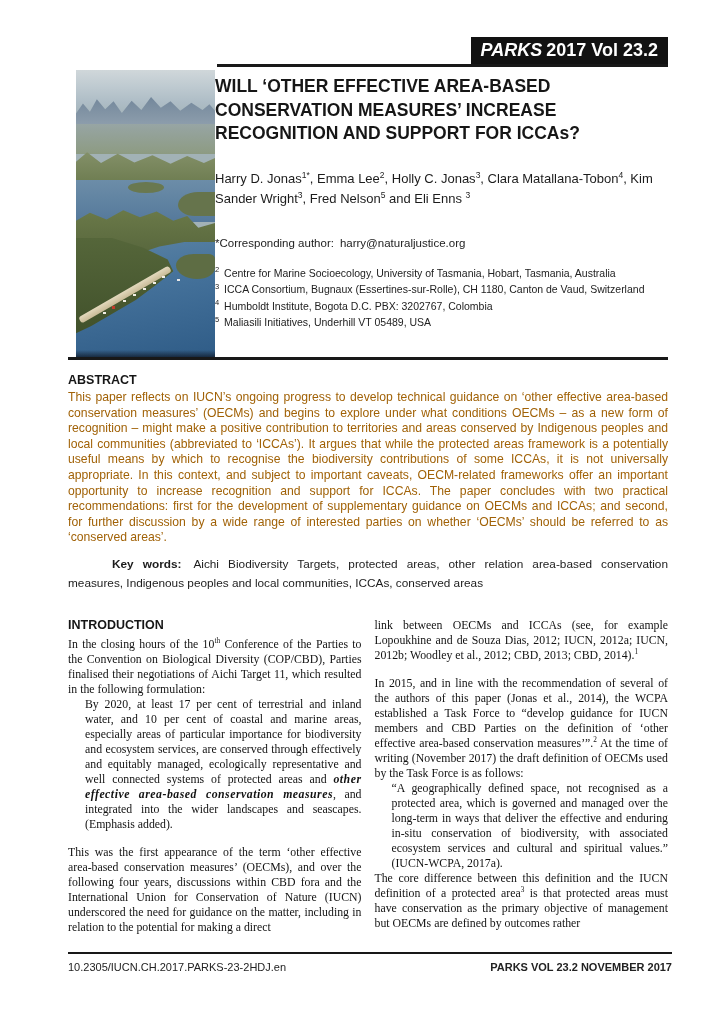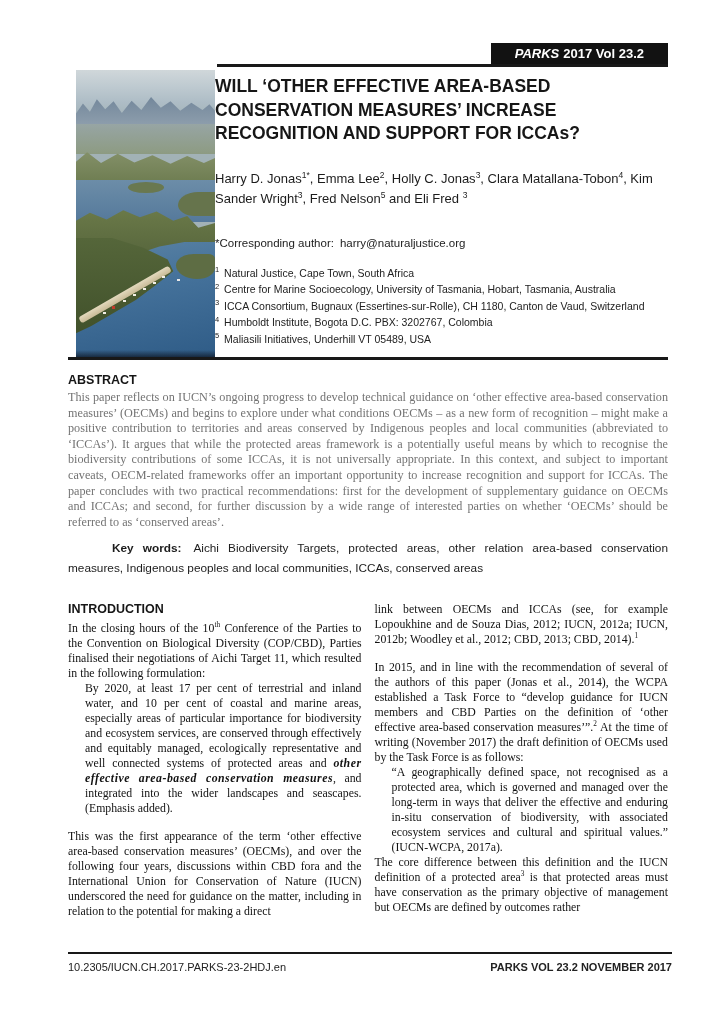--- a/index.html
+++ b/index.html
@@ -2,21 +2,21 @@
 <html><head>
 <meta charset="utf-8">
 <style>
   html,body{margin:0;padding:0;background:#ffffff;}
   .page{position:relative;width:724px;height:1024px;background:#ffffff;box-sizing:border-box;
         padding:41px 56px 0 68px;font-family:"Liberation Sans",sans-serif;color:#1c1c1c;overflow:hidden;}
 
   
   .masthead{position:relative;height:23px;margin-left:149px;border-bottom:3px solid #181818;}
   .badge{position:absolute;right:0;bottom:0;background:#121212;color:#ffffff;
-         font-size:13px;font-weight:bold;padding:3px 24px 3px;white-space:nowrap;}
+         font-size:18px;font-weight:bold;padding:3px 10px 3px;white-space:nowrap;}
   .badge-j{font-style:italic;margin-right:4px;}
 
   
   .hero{display:flex;gap:0;margin-top:3px;padding-left:8px;}
   .title-col{flex:1;min-width:0;padding-top:5px;}
   h1{margin:0;font-size:17.5px;line-height:23.5px;font-weight:bold;max-width:402px;color:#161616;}
   .authors{margin:23px 0 0;font-size:13px;line-height:20px;max-width:445px;}
   .authors sup{font-size:8.5px;line-height:0;}
   .corr{margin:28px 0 0;font-size:11.5px;}
   .email{margin-left:6px;}
@@ -46,22 +46,22 @@
     background:linear-gradient(180deg,#e3d9bd,#c9bb97);transform:rotate(-30deg);transform-origin:left center;}
   .dot{position:absolute;width:3px;height:2px;background:#f2efe6;}
   .dot.red{width:3px;height:3px;background:#c23b2a;}
   .boat{left:101px;top:209px;width:3px;height:2px;background:#e8e8e8;}
   .shadow{left:0;right:0;bottom:0;height:7px;background:linear-gradient(180deg,rgba(15,25,40,0),rgba(15,25,40,.75));}
 
   
   .rule{border-top:3px solid #181818;}
   .abstract{margin-top:13px;}
   .abstract h2{margin:0 0 3px;font-size:12.5px;color:#161616;}
-  .abstract p{margin:0;font-family:Liberation Serif, serif;font-size:12.2px;line-height:15.6px;
-              text-align:justify;color:#737373;}
+  .abstract p{margin:0;font-family:Liberation Sans, sans-serif;font-size:12.2px;line-height:15.6px;
+              text-align:justify;color:#a16207;}
   .keywords{margin:9px 0 0;font-size:11.8px;line-height:19.5px;text-align:justify;}
   .kw-label{font-weight:bold;margin-right:12px;padding-left:44px;}
 
   
   .columns{display:flex;gap:13px;margin-top:24px;}
   .col{flex:1;min-width:0;}
   .col h3{margin:0 0 5px;font-size:12.5px;color:#161616;}
   .col p,.col blockquote{margin:0;font-family:"Liberation Serif",serif;font-size:11.8px;
         line-height:15px;text-align:justify;color:#121212;}
   .col blockquote{margin-left:17px;}
@@ -104,24 +104,23 @@
       <i class="ph dot" style="left:57px;top:224px"></i>
       <i class="ph dot" style="left:47px;top:230px"></i>
       <i class="ph dot" style="left:27px;top:242px"></i>
       <i class="ph dot red" style="left:36px;top:236px"></i>
       <i class="ph boat"></i>
       <i class="ph shadow"></i>
     </div>
 
     <div class="title-col">
       <h1>WILL ‘OTHER EFFECTIVE AREA-BASED CONSERVATION MEASURES’ INCREASE RECOGNITION AND SUPPORT FOR ICCAs?</h1>
-      <p class="authors"><span>Harry D. Jonas</span><sup>1*</sup><span>, Emma Lee</span><sup>2</sup><span>, Holly C. Jonas</span><sup>3</sup><span>, Clara Matallana-Tobon</span><sup>4</sup><span>, Kim Sander Wright</span><sup>3</sup><span>, Fred Nelson</span><sup>5</sup><span> and Eli Fred </span><sup>3</sup></p>
+      <p class="authors"><span>Harry D. Jonas</span><sup>1*</sup><span>, Emma Lee</span><sup>2</sup><span>, Holly C. Jonas</span><sup>3</sup><span>, Clara Matallana-Tobon</span><sup>4</sup><span>, Kim Sander Wright</span><sup>3</sup><span>, Fred Nelson</span><sup>5</sup><span> and Eli Enns </span><sup>3</sup></p>
       <p class="corr"><span>*Corresponding author:</span><span class="email">harry@naturaljustice.org</span></p>
       <div class="affils">
-        <div class="affil"><sup>1</sup><span> Natural Justice, Cape Town, South Africa</span></div>
         <div class="affil"><sup>2</sup><span> Centre for Marine Socioecology, University of Tasmania, Hobart, Tasmania, Australia</span></div>
         <div class="affil"><sup>3</sup><span> ICCA Consortium, Bugnaux (Essertines-sur-Rolle), CH 1180, Canton de Vaud, Switzerland</span></div>
         <div class="affil"><sup>4</sup><span> Humboldt Institute, Bogota D.C. PBX: 3202767, Colombia</span></div>
         <div class="affil"><sup>5</sup><span> Maliasili Initiatives, Underhill VT 05489, USA</span></div>
       </div>
     </div>
   </section>
 
   <div class="rule"></div>
 

